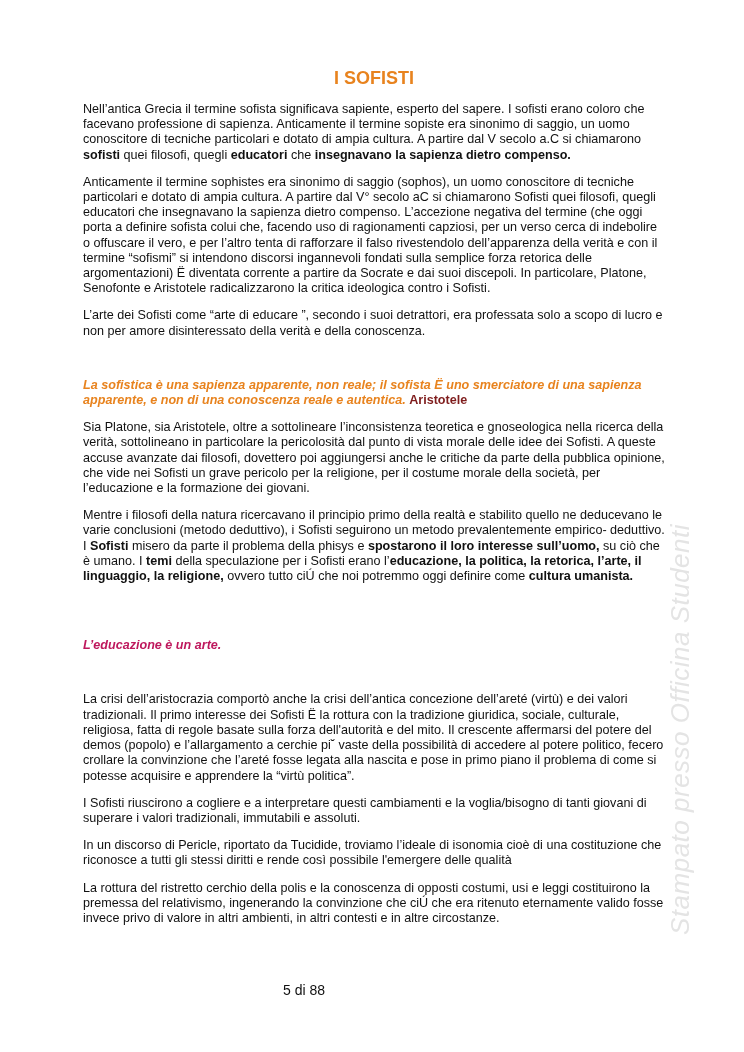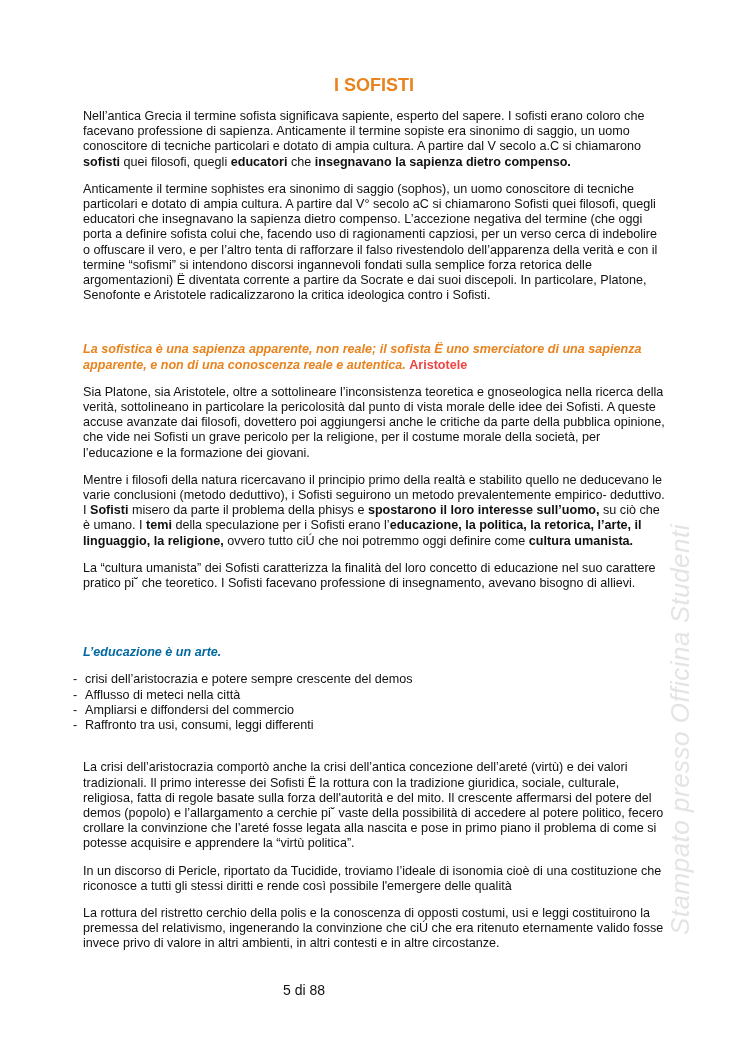--- a/index.html
+++ b/index.html
@@ -1,31 +1,31 @@
 <!DOCTYPE html>
 <html><head>
   <meta charset="utf-8">
   <style>
     html, body { margin: 0; padding: 0; background: #ffffff; }
     body { width: 744px; height: 1052px; position: relative; overflow: hidden; }
     .page {
-      position: absolute; left: 71px; top: 73px; width: 606px;
+      position: absolute; left: 71px; top: 66px; width: 606px;
       font-family: "Liberation Sans", sans-serif;
       font-size: 12.6px; line-height: 15.2px; color: #111111;
     }
     .title {
       text-align: center; color: #e8831e; font-weight: bold;
       font-size: 18px; line-height: 24px; margin: 0 0 0 0;
     }
     p { margin: 12px; }
     .gap { height: 15px; }
     .gap2 { height: 30px; }
     .quote { color: #e8831e; font-weight: bold; font-style: italic; }
-    .quote .author { color: #ef4444; font-style: normal; }
-    .heading { color: #0369a1; font-weight: bold; font-style: italic; }
+    .quote .author { color: #7f1d1d; font-style: normal; }
+    .heading { color: #be185d; font-weight: bold; font-style: italic; }
     ul.dash { list-style: none; margin: 0; padding: 0; }
     ul.dash li { position: relative; padding-left: 14px; }
     ul.dash li::before { content: "-"; position: absolute; left: 2px; }
     b { font-weight: bold; }
     .footer {
       position: absolute; top: 982px; left: 0; width: 608px;
       text-align: center; font-family: "Liberation Sans", sans-serif;
       font-size: 14px; color: #111111;
     }
     .watermark {
@@ -37,43 +37,38 @@
   </style>
 </head>
 <body>
 
 <div class="page">
   <div class="title">I SOFISTI</div>
 
   <p><span>Nell’antica Grecia il termine sofista significava sapiente, esperto del sapere. I sofisti erano coloro che facevano professione di sapienza. Anticamente il termine sopiste era sinonimo di saggio, un uomo conoscitore di tecniche particolari e dotato di ampia cultura. A partire dal V secolo a.C si chiamarono </span><b>sofisti</b><span> quei filosofi, quegli </span><b>educatori</b><span> che </span><b>insegnavano la sapienza dietro compenso.</b></p>
 
   <p>Anticamente il termine sophistes era sinonimo di saggio (sophos), un uomo conoscitore di tecniche particolari e dotato di ampia cultura. A partire dal V° secolo aC si chiamarono Sofisti quei filosofi, quegli educatori che insegnavano la sapienza dietro compenso. L’accezione negativa del termine (che oggi porta a definire sofista colui che, facendo uso di ragionamenti capziosi, per un verso cerca di indebolire o offuscare il vero, e per l’altro tenta di rafforzare il falso rivestendolo dell’apparenza della verità e con il termine “sofismi” si intendono discorsi ingannevoli fondati sulla semplice forza retorica delle argomentazioni) Ë diventata corrente a partire da Socrate e dai suoi discepoli. In particolare, Platone, Senofonte e Aristotele radicalizzarono la critica ideologica contro i Sofisti.</p>
+  <p>L’arte dei Sofisti come “arte di educare ”, secondo i suoi detrattori, era professata solo a scopo di lucro e non per amore disinteressato della verità e della conoscenza.</p>
 
   <div class="gap"></div>
 
   <p class="quote"><span>La sofistica è una sapienza apparente, non reale; il sofista Ë uno smerciatore di una sapienza apparente, e non di una conoscenza reale e autentica.</span> <span class="author">Aristotele</span></p>
 
   <p>Sia Platone, sia Aristotele, oltre a sottolineare l’inconsistenza teoretica e gnoseologica nella ricerca della verità, sottolineano in particolare la pericolosità dal punto di vista morale delle idee dei Sofisti. A queste accuse avanzate dai filosofi, dovettero poi aggiungersi anche le critiche da parte della pubblica opinione, che vide nei Sofisti un grave pericolo per la religione, per il costume morale della società, per l’educazione e la formazione dei giovani.</p>
 
   <p><span>Mentre i filosofi della natura ricercavano il principio primo della realtà e stabilito quello ne deducevano le varie conclusioni (metodo deduttivo), i Sofisti seguirono un metodo prevalentemente empirico- deduttivo. I </span><b>Sofisti</b><span> misero da parte il problema della phisys e </span><b>spostarono il loro interesse sull’uomo,</b><span> su ciò che è umano. I </span><b>temi</b><span> della speculazione per i Sofisti erano l’</span><b>educazione, la politica, la retorica, l’arte, il linguaggio, la religione,</b><span> ovvero tutto ciÚ che noi potremmo oggi definire come </span><b>cultura umanista.</b></p>
 
-  <p>La “cultura umanista” dei Sofisti caratterizza la finalità del loro concetto di educazione nel suo carattere pratico pi˘ che teoretico. I Sofisti facevano professione di insegnamento, avevano bisogno di allievi.</p>
 
   <div class="gap2"></div>
 
   <p class="heading">L’educazione è un arte.</p>
-  <ul class="dash">
-    <li>crisi dell’aristocrazia e potere sempre crescente del demos</li>
-    <li>Afflusso di meteci nella città</li>
-    <li>Ampliarsi e diffondersi del commercio</li>
-    <li>Raffronto tra usi, consumi, leggi differenti</li>
-  </ul>
 
   <div class="gap"></div>
 
   <p>La crisi dell’aristocrazia comportò anche la crisi dell’antica concezione dell’areté (virtù) e dei valori tradizionali. Il primo interesse dei Sofisti Ë la rottura con la tradizione giuridica, sociale, culturale, religiosa, fatta di regole basate sulla forza dell'autorità e del mito. Il crescente affermarsi del potere del demos (popolo) e l’allargamento a cerchie pi˘ vaste della possibilità  di accedere al potere politico, fecero crollare la convinzione che l’areté fosse legata alla nascita e pose in primo piano il problema di come si potesse acquisire e apprendere la “virtù politica”.</p>
+  <p>I Sofisti riuscirono a cogliere e a interpretare questi cambiamenti e la voglia/bisogno di tanti giovani di superare i valori tradizionali, immutabili e assoluti.</p>
   <p>In un discorso di Pericle, riportato da Tucidide, troviamo l’ideale di isonomia cioè di una costituzione che riconosce a tutti gli stessi diritti e rende così possibile l'emergere delle qualità</p>
   <p>La rottura del ristretto cerchio della polis e la conoscenza di opposti costumi, usi e leggi costituirono la premessa del relativismo, ingenerando la convinzione che ciÚ che era ritenuto eternamente valido fosse invece privo di valore in altri ambienti, in altri contesti e in altre circostanze.</p>
 </div>
 
 <div class="watermark">Stampato presso Officina Studenti</div>
 
 <div class="footer">5 di 88</div>
 
 </body></html>

